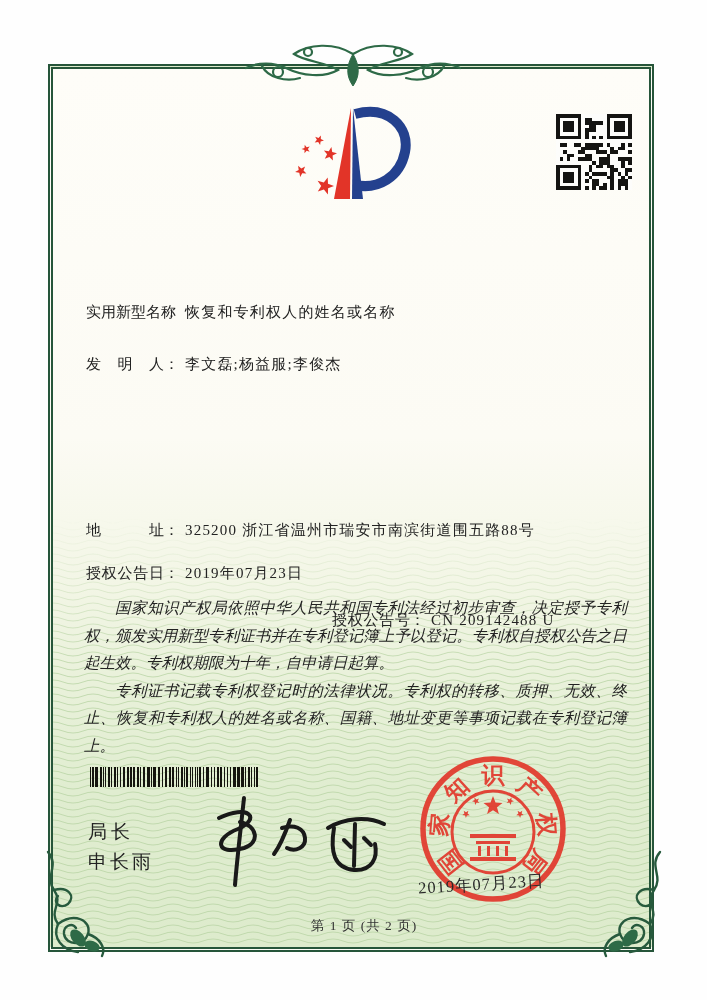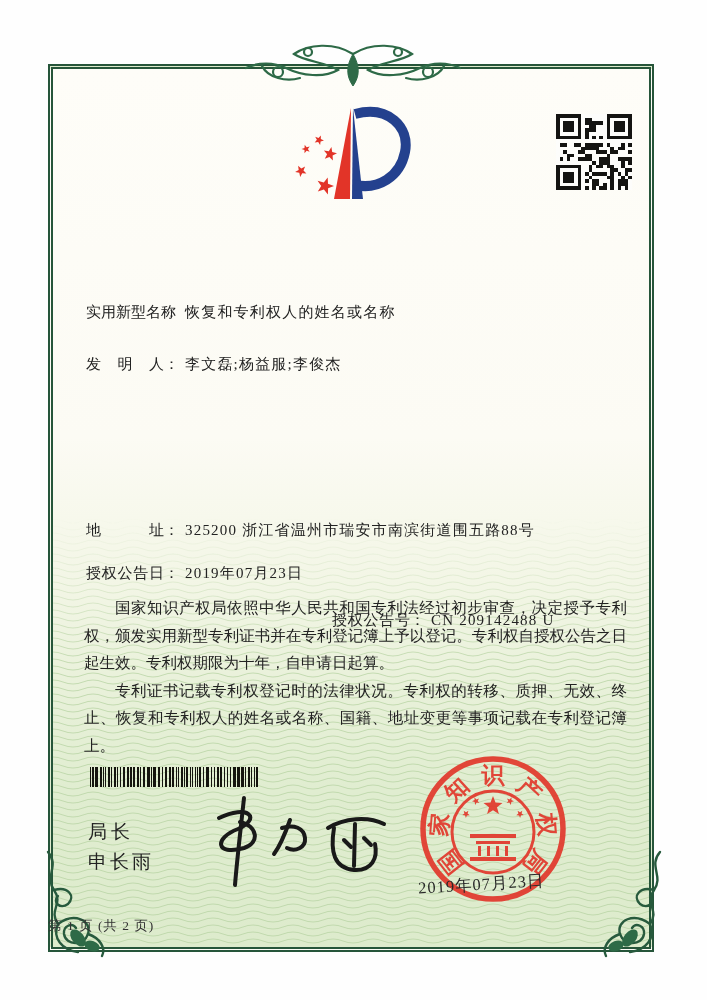--- a/index.html
+++ b/index.html
@@ -23,30 +23,30 @@
          letter-spacing:9px;color:#111;}
 
   .row{left:86px;width:545px;font-size:15px;white-space:nowrap;color:#222;}
   .flabel{display:inline-block;width:78px;text-align:justify;text-align-last:justify;
           vertical-align:bottom;letter-spacing:0;}
   .colon{display:inline-block;margin-right:6px;}
   .fvalue{letter-spacing:1.2px;}
   .pairB{position:absolute;left:246px;top:0;margin-top:47px;}
 
   .paras{left:84px;top:594px;width:543px;font-size:15.5px;line-height:27.5px;color:#222;
-         font-family:"Liberation Serif","DejaVu Serif",serif;}
+         font-family:"Liberation Serif","DejaVu Serif",serif;font-style:italic;}
   .paras p{margin:0;text-indent:2em;text-align:justify;}
 
   .barcode{left:90px;top:767px;width:178px;height:20px;display:flex;align-items:stretch;}
   .barcode div{background:#15150f;}
 
   .sig-title{left:88px;top:819px;font-size:19px;letter-spacing:4px;color:#222;}
   .sig-name{left:88px;top:849px;font-size:19px;letter-spacing:3px;color:#222;}
 
-  .footer{left:48px;top:917px;width:632px;text-align:left;font-size:13.5px;color:#333;
+  .footer{left:48px;top:917px;width:632px;text-align:center;font-size:13.5px;color:#333;
           letter-spacing:1px;}
 
   .qr{left:556px;top:114px;width:76px;height:76px;background:#fdfdfb;display:grid;
       grid-template-columns:repeat(21,1fr);grid-template-rows:repeat(21,1fr);}
   .qr div.on{background:#141412;}
 
   .seal-date{left:418px;top:873px;width:150px;font-size:16.5px;letter-spacing:1px;color:#2a2a2a;
              transform:rotate(-3.5deg);}
 </style>
 </head>

